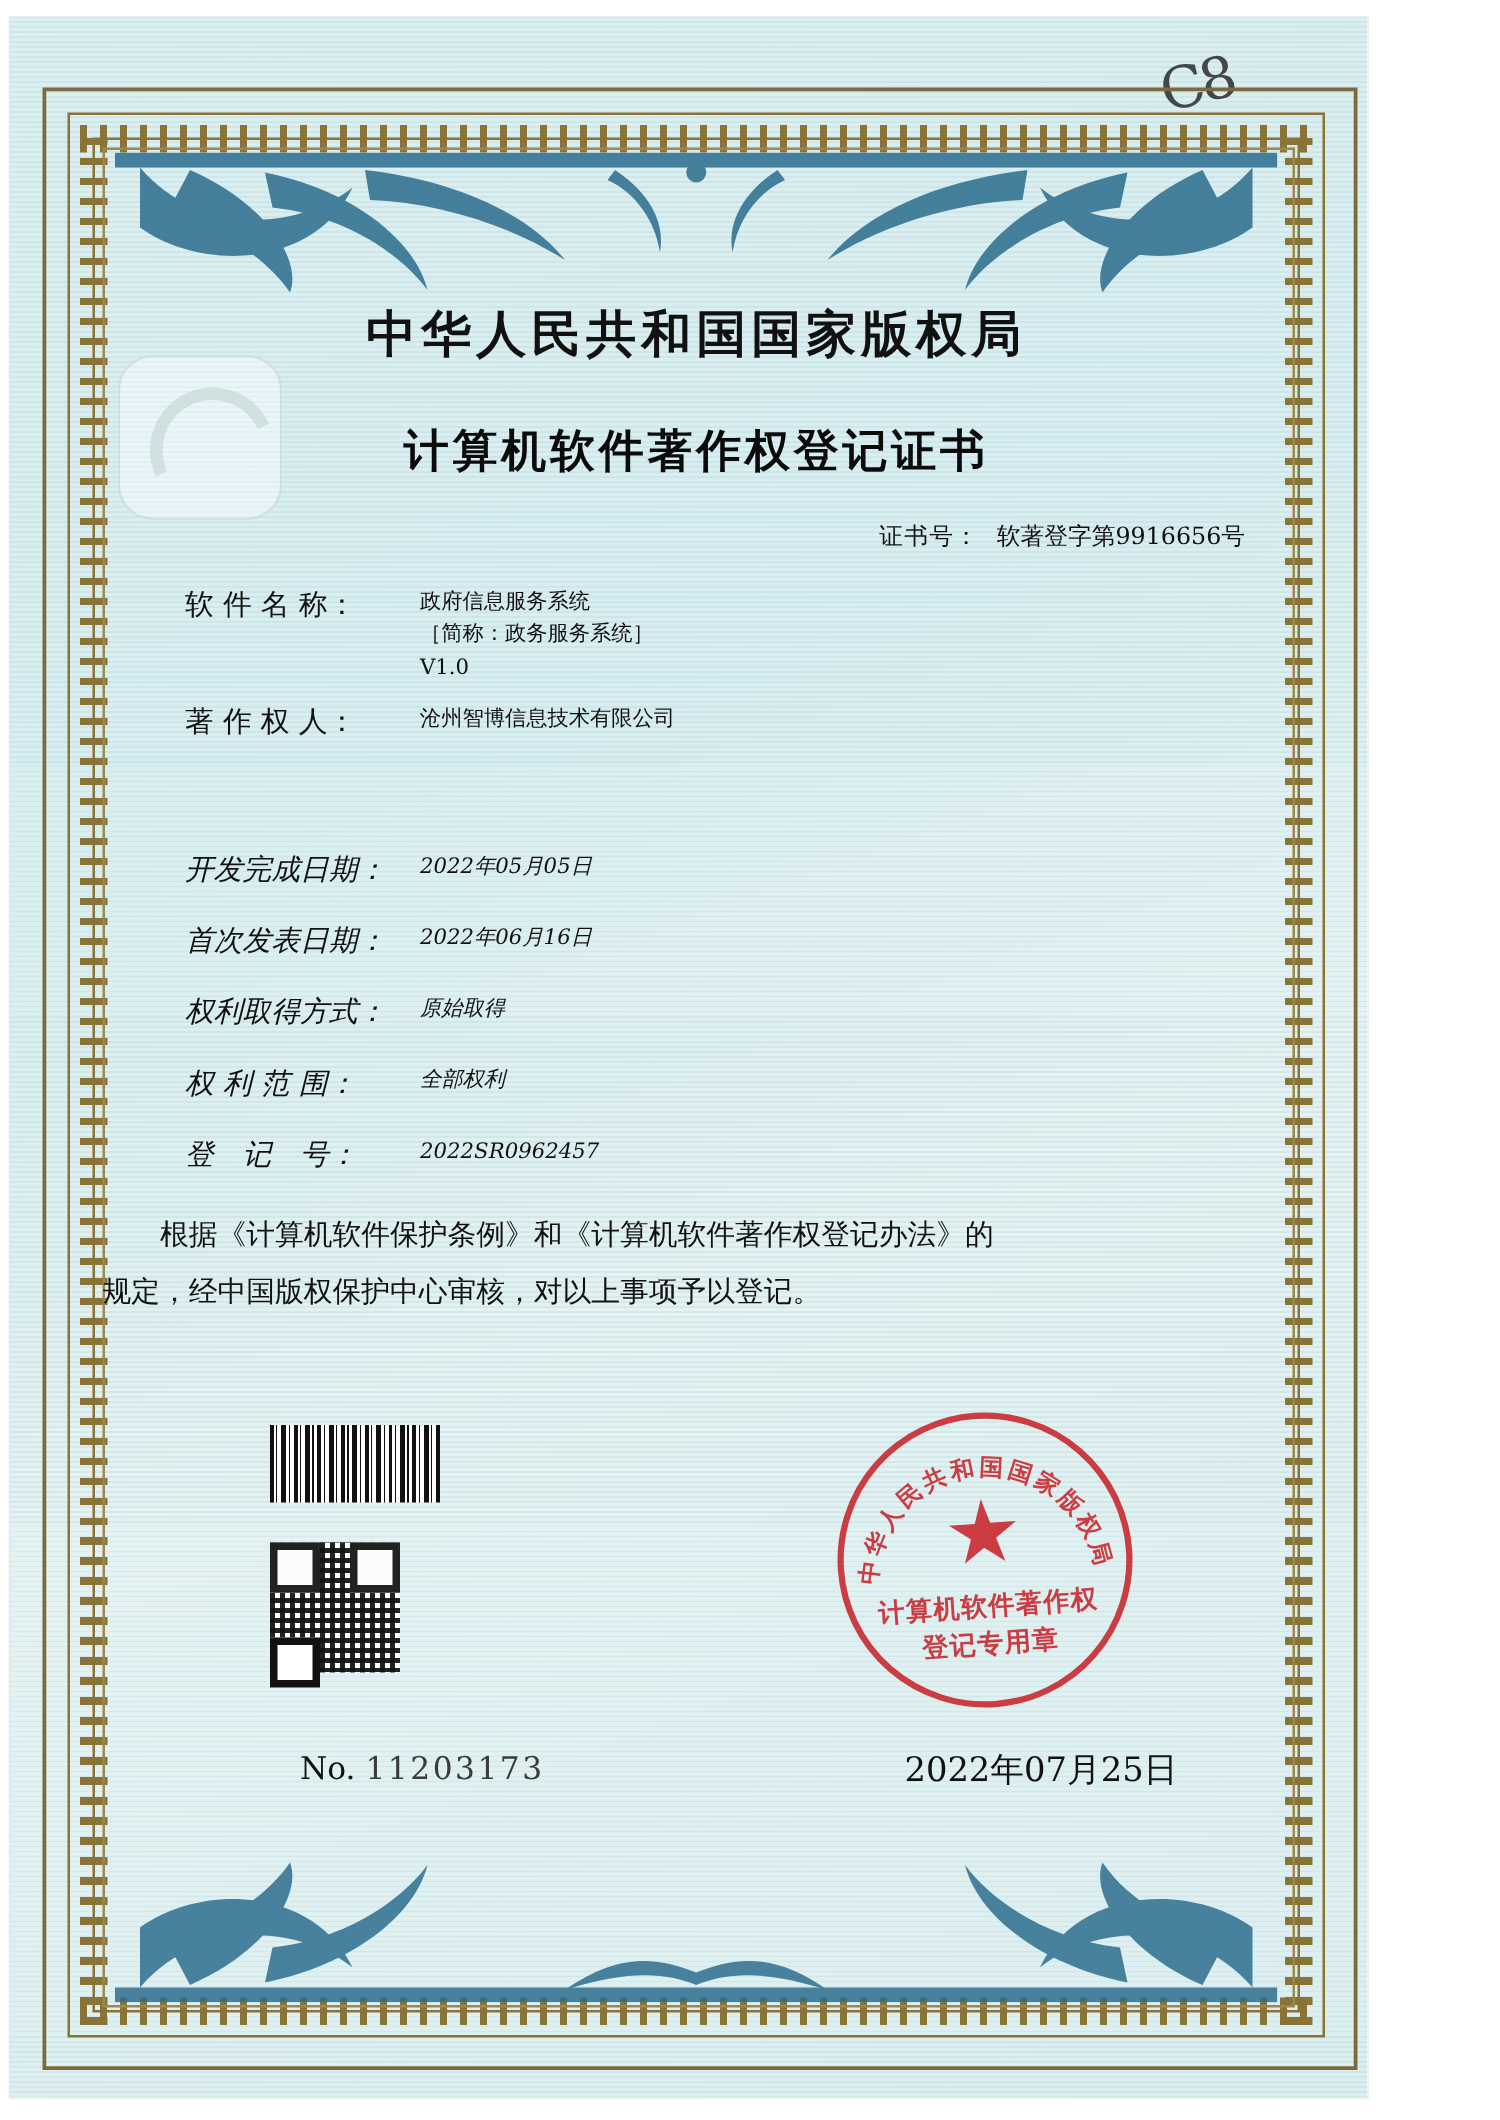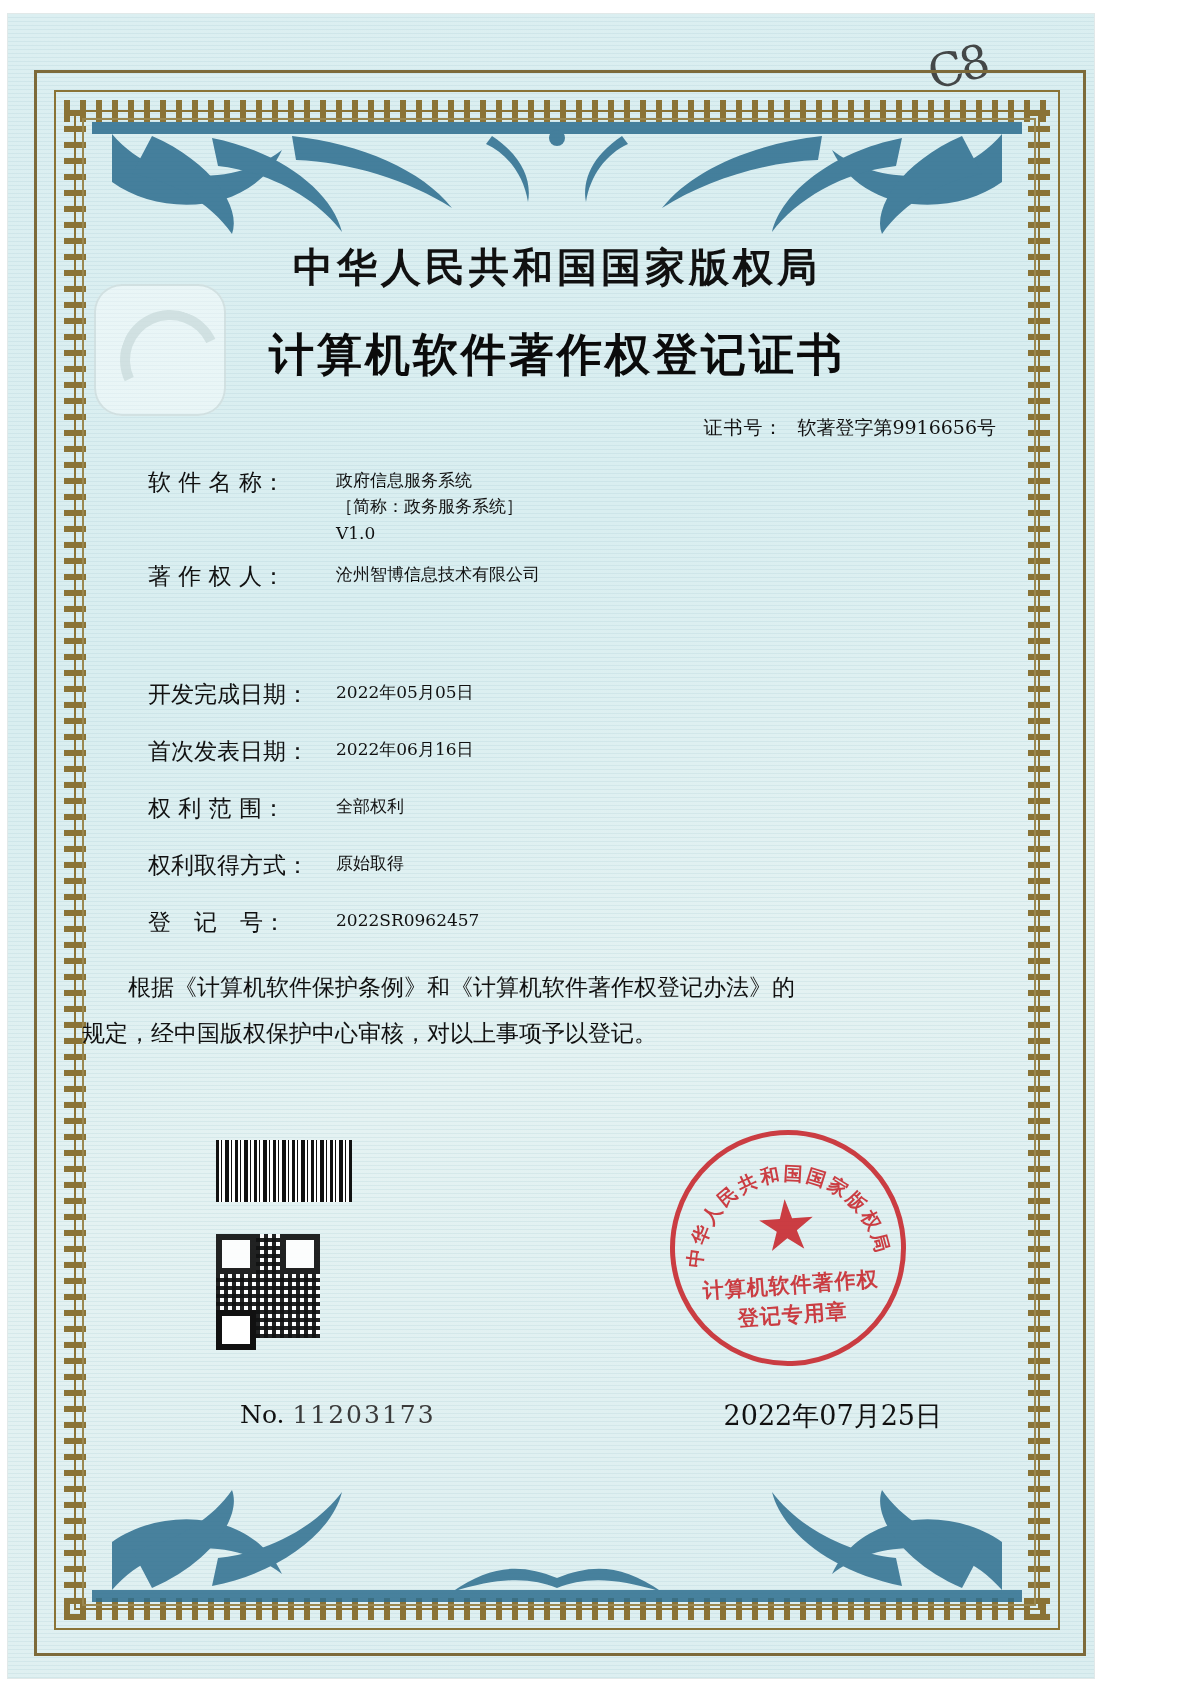--- a/index.html
+++ b/index.html
@@ -124,23 +124,23 @@
     text-align: center;
     margin-top: 122px;
     font-family: "DejaVu Serif", "Liberation Serif", serif;
     font-size: 40px;
     font-weight: bold;
     letter-spacing: 4px;
     color: #111;
   }
   .title-main {
     text-align: center;
-    margin-top: 30px;
-    font-family: "DejaVu Serif", "Liberation Serif", serif;
-    font-size: 45px;
+    margin-top: 42px;
+    font-family: "DejaVu Serif", "Liberation Serif", serif;
+    font-size: 36px;
     font-weight: bold;
     letter-spacing: 3px;
     color: #0b0b0b;
   }
   .cert-no {
     text-align: right;
     margin-top: 30px;
     padding-right: 36px;
     font-family: "DejaVu Serif", "Liberation Serif", serif;
     font-size: 19px;
@@ -172,21 +172,21 @@
   .fvalue {
     font-family: "DejaVu Serif", "Liberation Serif", serif;
     font-size: 17px;
     color: #111;
     line-height: 1.55;
   }
   .fvalue .sub { display: block; }
 
   .gap-block { height: 62px; }
 
-  .frow-wide { margin-bottom: 26px; }
+  .frow-wide { margin-bottom: 26px; font-style: italic; }
   .frow-wide .flabel { font-size: 23px; }
 
   .statement {
     margin-top: 22px;
     padding-right: 44px;
     font-family: "DejaVu Serif", "Liberation Serif", serif;
     font-size: 23px;
     line-height: 2.0;
     text-align: justify;
   }
@@ -402,26 +402,26 @@
 
         <div class="frow frow-wide">
           <div class="flabel">开发完成日期：</div>
           <div class="fvalue">2022年05月05日</div>
         </div>
         <div class="frow frow-wide">
           <div class="flabel">首次发表日期：</div>
           <div class="fvalue">2022年06月16日</div>
         </div>
         <div class="frow frow-wide">
+          <div class="flabel">权利取得方式：</div>
+          <div class="fvalue">原始取得</div>
+        </div>
+        <div class="frow frow-wide">
           <div class="flabel">权 利 范 围：</div>
           <div class="fvalue">全部权利</div>
-        </div>
-        <div class="frow frow-wide">
-          <div class="flabel">权利取得方式：</div>
-          <div class="fvalue">原始取得</div>
         </div>
         <div class="frow frow-wide">
           <div class="flabel">登　记　号：</div>
           <div class="fvalue">2022SR0962457</div>
         </div>
       </div>
 
       <div class="statement">
         <span class="indent">根据《计算机软件保护条例》和《计算机软件著作权登记办法》的</span>
         <span>规定，经中国版权保护中心审核，对以上事项予以登记。</span>

